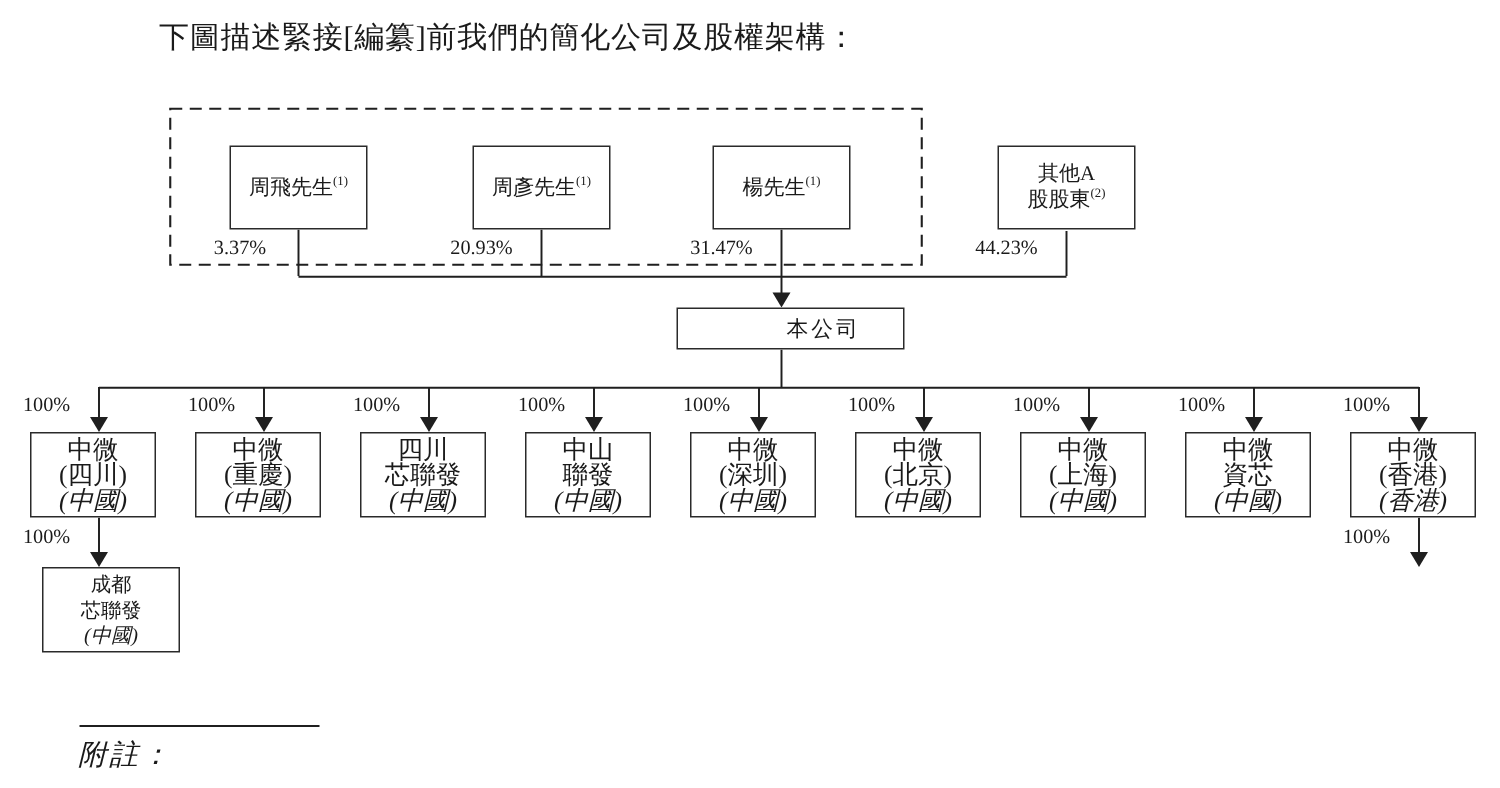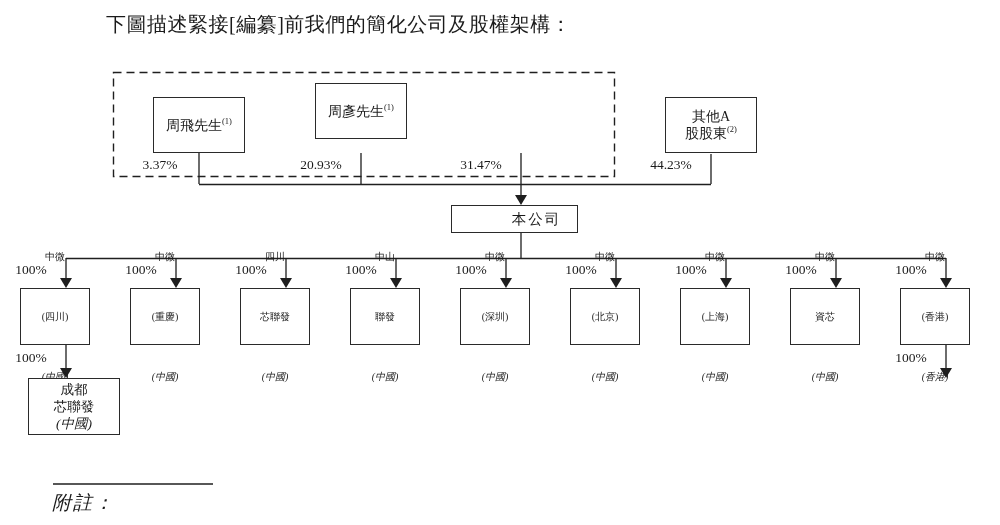--- a/index.html
+++ b/index.html
@@ -13,22 +13,22 @@
     white-space:nowrap;
     margin-left:44px;
   }
   svg.lines { position:absolute; left:0; top:0; }
   .box {
     position:absolute; box-sizing:border-box; border:1.4px solid #2a2a2a;
     background:#ffffff; display:flex; flex-direction:column;
     align-items:center; justify-content:center; text-align:center;
   }
   .sh  { width:92px; height:56px; font-size:14px; line-height:17px; }
-  .co  { left:451px; top:205px; width:127px; height:28px; font-size:14.5px; letter-spacing:2px;padding-left:44px; }
-  .sub { width:70px; height:57px; font-size:10px; line-height:17.2px; top:288px;gap:43px; }
+  .co  { left:451px; top:205px; width:152px; height:28px; font-size:14.5px; letter-spacing:2px;padding-left:44px; }
+  .sub { width:84px; height:57px; font-size:17px; line-height:17.2px; top:288px; }
   .ssub{ width:92px; height:57px; font-size:13.5px; line-height:17.2px; top:378px; }
   .jur { font-style:italic; }
   .pct {
     position:absolute; width:70px; text-align:center; font-size:13.5px;
     white-space:nowrap;
   }
   .pct100 { width:60px; }
   sup { font-size:8.5px; line-height:0; }
   .note-label {
     position:absolute; left:52px; top:490px; font-style:italic;
@@ -64,22 +64,25 @@
     <path d="M66,345V369 M946,345V369" fill="none" stroke="#1f1f1f" stroke-width="1.3"></path>
     <polygon points="60,368 72,368 66,378" fill="#1f1f1f"></polygon>
     <polygon points="940,368 952,368 946,378" fill="#1f1f1f"></polygon>
 
     <line x1="53" y1="484" x2="213" y2="484" stroke="#1f1f1f" stroke-width="1.4"></line>
   </svg>
 
   <div class="box sh" style="left:153px; top:97px;">
     <div><span>周飛先生</span><sup>(1)</sup></div>
   </div>
-  <div class="box sh" style="left:315px; top:83px;">
+  <div class="box sh" style="left:315px; top:97px;">
     <div><span>周彥先生</span><sup>(1)</sup></div>
+  </div>
+  <div class="box sh" style="left:475px; top:97px;">
+    <div><span>楊先生</span><sup>(1)</sup></div>
   </div>
   <div class="box sh" style="left:665px; top:97px;">
     <div>其他A</div>
     <div><span>股股東</span><sup>(2)</sup></div>
   </div>
 
   <div class="pct" style="left:125px; top:157px;">3.37%</div>
   <div class="pct" style="left:286px; top:157px;">20.93%</div>
   <div class="pct" style="left:446px; top:157px;">31.47%</div>
   <div class="pct" style="left:636px; top:157px;">44.23%</div>

